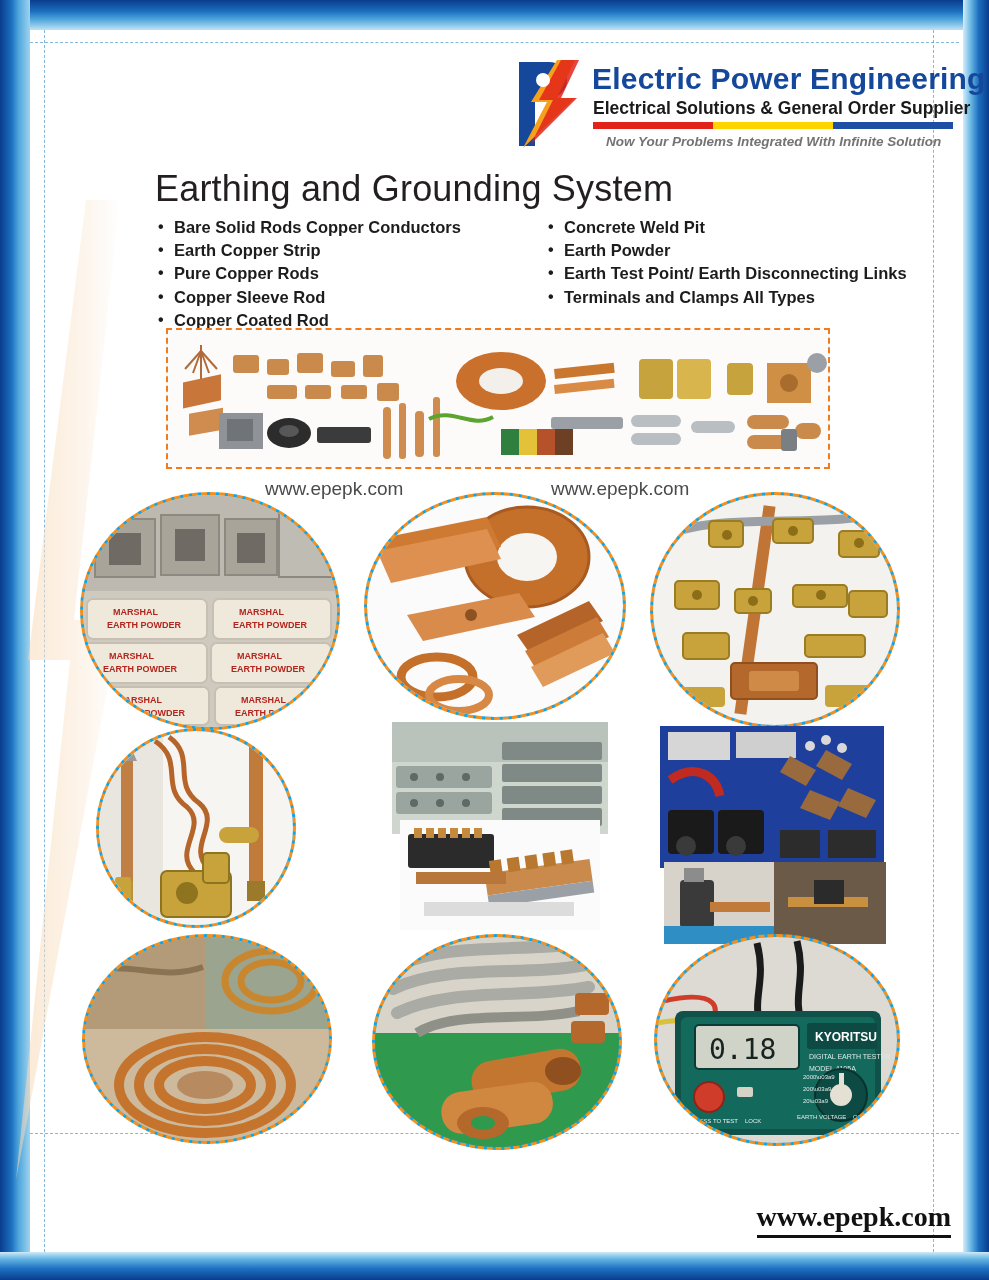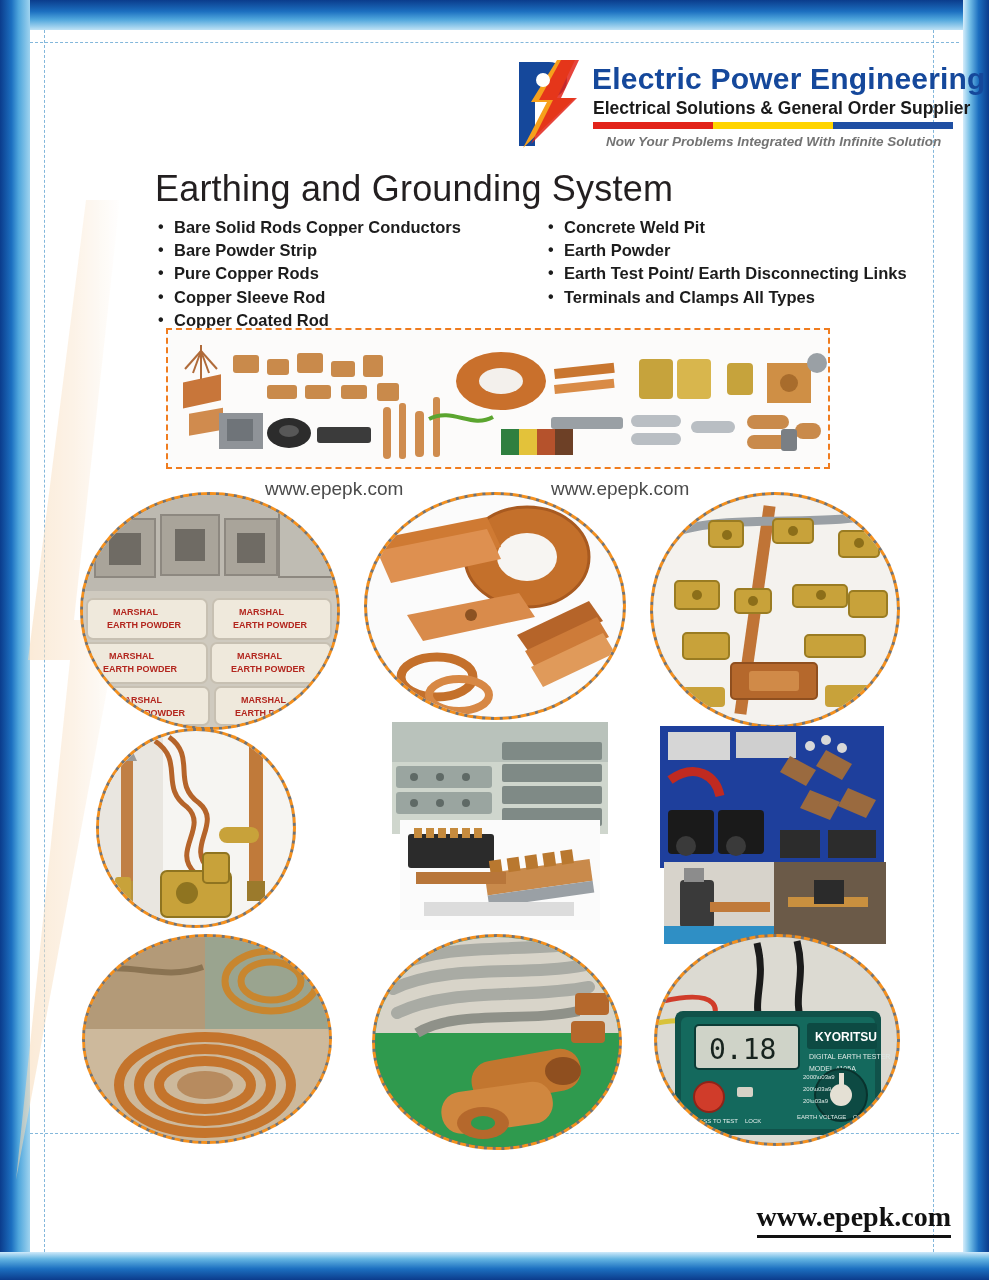--- a/index.html
+++ b/index.html
@@ -186,21 +186,21 @@
     font-family: "Liberation Sans", sans-serif;
   }
 
   
   .circle {
     position: absolute;
     border: 3px dashed #f4901e;
     border-radius: 50%;
     box-sizing: border-box;
     overflow: hidden;
-    background: #737373;
+    background: #0ea5e9;
   }
   .rect-photo {
     position: absolute;
     overflow: hidden;
     background: #efefef;
   }
 
   
   .footer-url {
     position: absolute;
@@ -254,21 +254,21 @@
       <span class="tri-blue"></span>
     </div>
     <div class="brand-tag">Now Your Problems Integrated With Infinite Solution</div>
   </div>
 
   <div class="headline">Earthing and Grounding System</div>
 
   <div class="bullets">
     <div class="bullet-col">
       <div class="bullet-item">Bare Solid Rods Copper Conductors</div>
-      <div class="bullet-item">Bare Powder Strip</div>
+      <div class="bullet-item">Earth Copper Strip</div>
       <div class="bullet-item">Pure Copper Rods</div>
       <div class="bullet-item">Copper Sleeve Rod</div>
       <div class="bullet-item">Copper Coated Rod</div>
     </div>
     <div class="bullet-col second">
       <div class="bullet-item">Concrete Weld Pit</div>
       <div class="bullet-item">Earth Powder</div>
       <div class="bullet-item">Earth  Test Point/ Earth Disconnecting Links</div>
       <div class="bullet-item">Terminals and Clamps All Types</div>
     </div>

